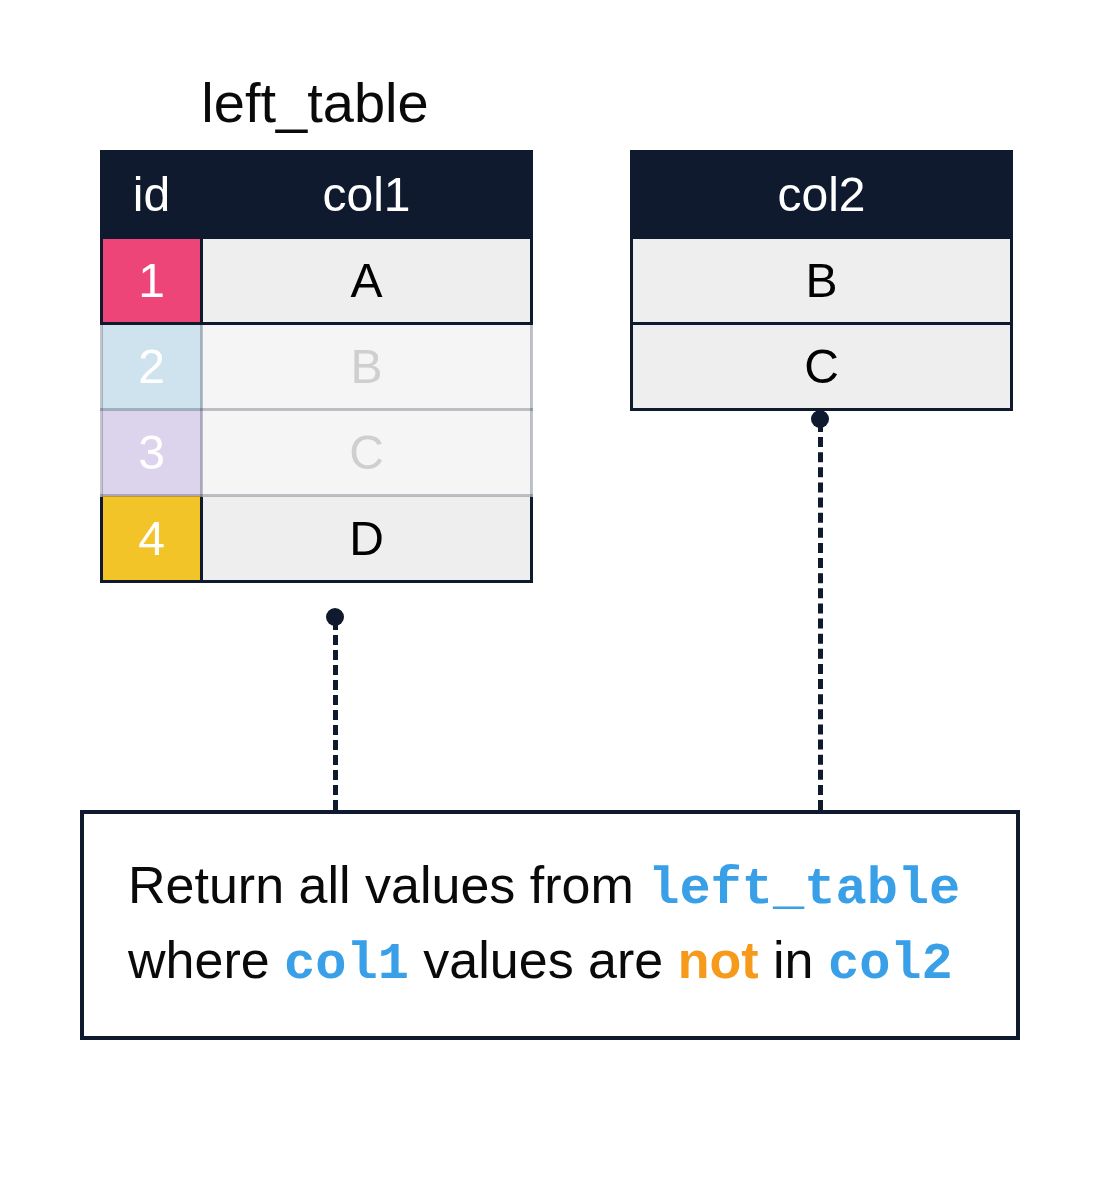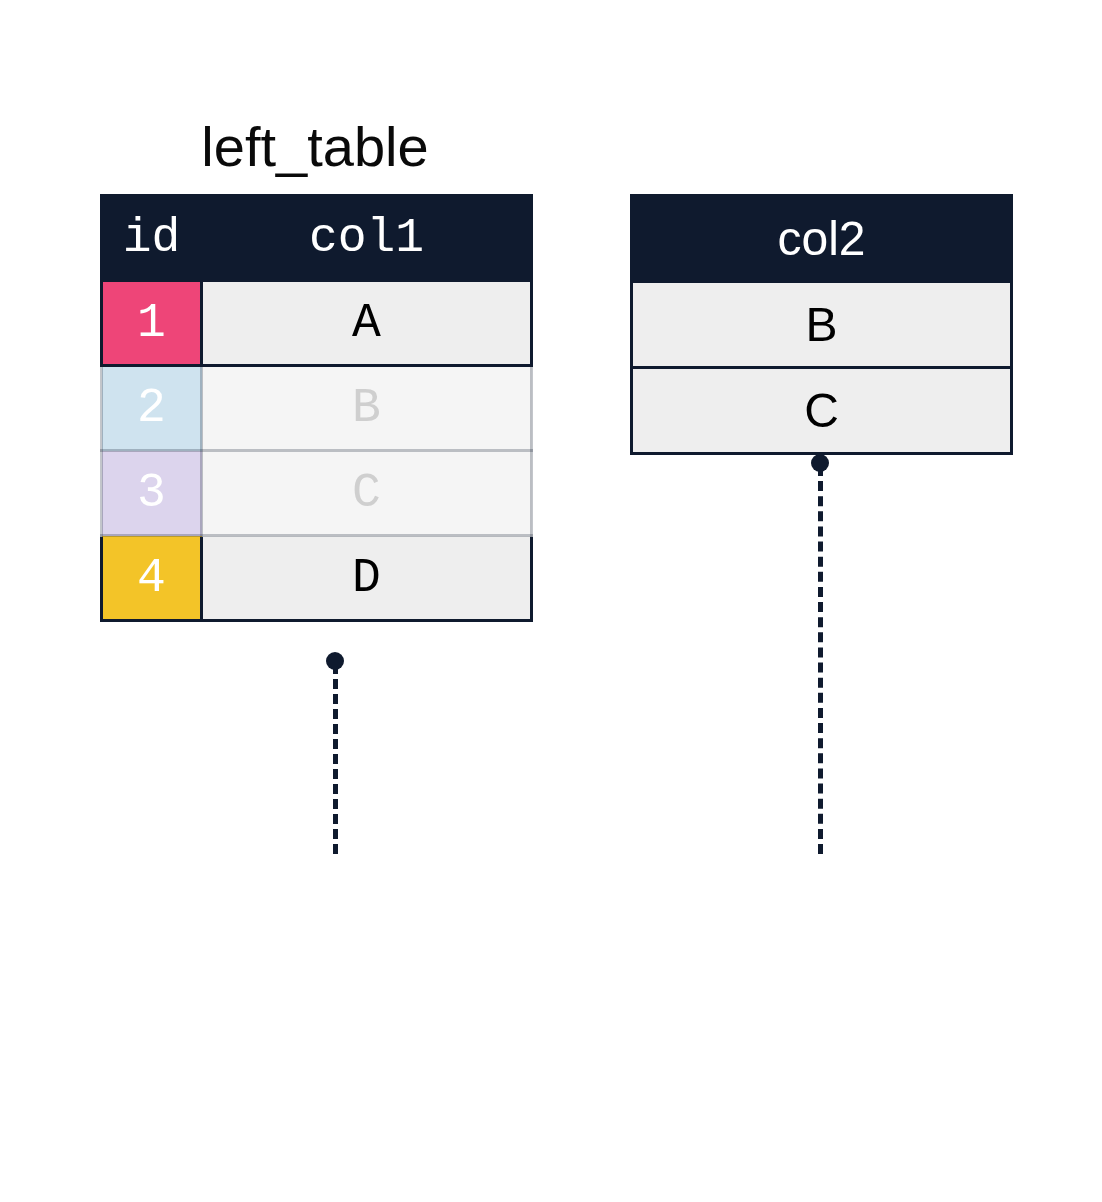--- a/index.html
+++ b/index.html
@@ -7,21 +7,20 @@
     font-family: -apple-system, BlinkMacSystemFont, "Segoe UI", Helvetica, Arial, sans-serif;
     background: #ffffff;
     width: 1102px;
     height: 1202px;
     position: relative;
   }
   .canvas {
     position: relative;
     width: 1102px;
     height: 878px;
-    margin-top: 44px;
   }
   .table-title {
     position: absolute;
     font-size: 56px;
     font-weight: 500;
     color: #0a0a0a;
     text-align: center;
   }
   .tbl {
     position: absolute;
@@ -94,21 +93,21 @@
   }
 </style>
 </head>
 <body>
 
 <div class="canvas">
 
   <div class="table-title" style="left:100px; top:70px; width:430px;">left_table</div>
 
 
-  <table class="tbl" style="left:100px; top:150px;font-family:Liberation Mono, monospace;">
+  <table class="tbl" style="left:100px; top:150px;">
     <thead>
       <tr>
         <th class="left-id">id</th>
         <th class="left-col1">col1</th>
       </tr>
     </thead>
     <tbody>
       <tr>
         <td class="idcell left-id row1-id">1</td>
         <td class="left-col1">A</td>
@@ -143,14 +142,17 @@
       </tr>
     </tbody>
   </table>
 
   <div class="dot" style="left:326px; top:608px;"></div>
   <div class="dash-line" style="left:333px; top:620px; height:190px;"></div>
 
   <div class="dot" style="left:811px; top:410px;"></div>
   <div class="dash-line" style="left:818px; top:422px; height:388px;"></div>
 
+  <div class="caption-box" style="left:80px; top:810px; width:940px;">
+    <span>Return all values from </span><span class="code">left_table</span><span> where </span><span class="code">col1</span><span> values are </span><span class="not">not</span><span> in </span><span class="code">col2</span>
+  </div>
 
 </div>
 
 </body></html>

